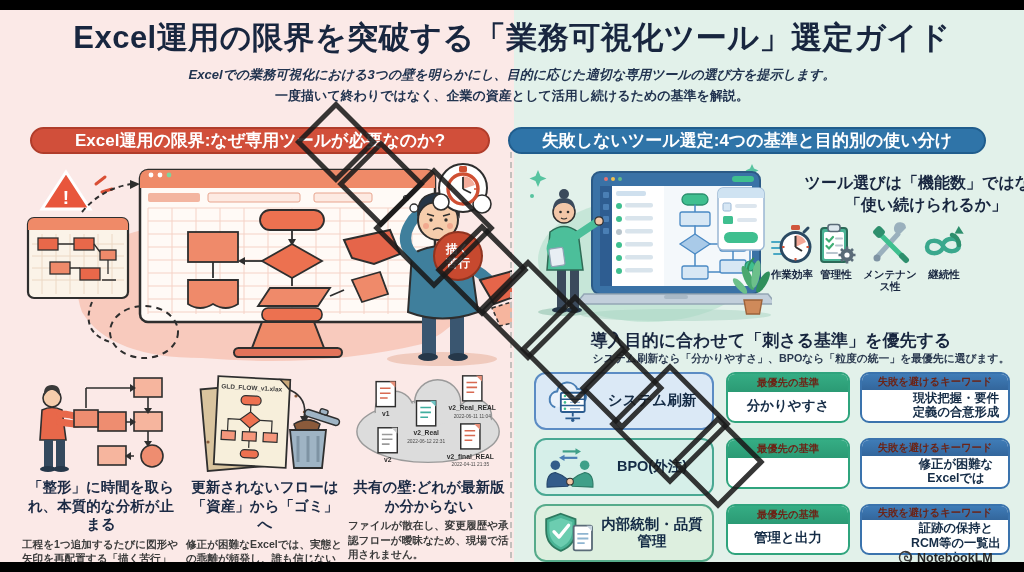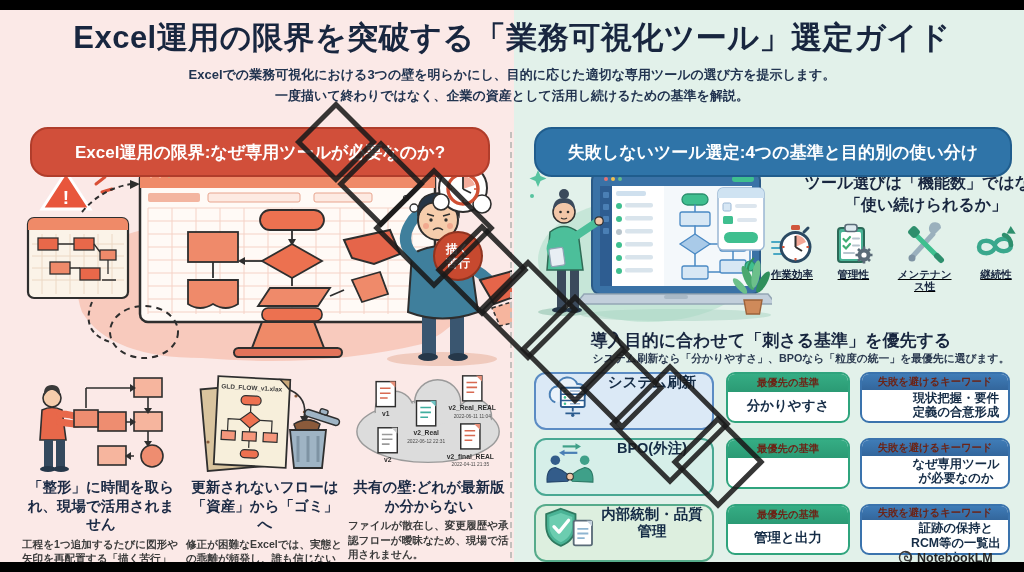--- a/index.html
+++ b/index.html
@@ -7,52 +7,52 @@
   body { font-family:"Liberation Sans","DejaVu Sans",sans-serif; }
   .stage{ position:relative; width:1024px; height:572px; overflow:hidden;
     background:linear-gradient(90deg,#fbe9e7 0,#fbe9e7 514px,#e2f1ea 514px,#e2f1ea 100%);}
   .bar{ position:absolute; left:0; width:1024px; background:#000; z-index:60;}
   .bar.top{ top:0; height:10px;} .bar.bottom{ top:562px; height:10px;}
 
   .title{ position:absolute; top:17px; left:0; width:1024px; text-align:center;
     font-size:31px; font-weight:bold; color:#18263f; letter-spacing:.5px; }
   .sub{ position:absolute; left:0; width:1024px; text-align:center; font-weight:bold;
     color:#223450; font-size:13px; }
-  .sub1{ top:66px; } .sub2{ top:87px; }
-
-  .pill{ position:absolute; top:127px; height:50px; border-radius:18px; display:flex;
+  .sub1{ top:66px;font-style:italic; } .sub2{ top:87px; }
+
+  .pill{ position:absolute; top:127px; height:27px; border-radius:18px; display:flex;
     align-items:center; justify-content:center; color:#fff; font-weight:bold; font-size:17px; z-index:6;}
   .pill.left{ left:30px; width:460px; background:#d14f3a; border:2px solid #b03d2b;}
-  .pill.right{ left:534px; width:478px; background:#2f74a8; border:2px solid #205d8d;}
+  .pill.right{ left:508px; width:478px; background:#2f74a8; border:2px solid #205d8d;}
 
   .illo{ position:absolute; }
   .illo-left-main{ left:22px; top:162px; width:490px; height:206px; }
   .illo-right-main{ left:526px; top:162px; width:246px; height:168px; }
 
   .col{ position:absolute; top:372px; }
   .col1{ left:22px; width:158px; } .col2{ left:186px; width:158px;} .col3{ left:348px; width:162px;}
   .col .ill{ width:100%; height:100px; }
   .col h3{ margin-top:2px; font-size:14.5px; line-height:1.28; text-align:center; color:#1b2a44; }
   .col p{ margin-top:3px; font-size:10.6px; font-weight:bold; line-height:1.36; color:#3c3c3c; }
 
   .principle{ position:absolute; left:802px; top:172px; width:248px; text-align:center;
     font-size:16px; font-weight:bold; color:#18263f; line-height:1.35;}
   .criteria{ position:absolute; left:770px; top:222px; width:248px; display:flex;
-    justify-content:space-between;text-decoration:underline; }
+    justify-content:flex-start; }
   .crit{ display:flex; flex-direction:column; align-items:center; }
   .crit .cicon{ width:44px; height:44px; }
   .crit .clabel{ margin-top:2px; font-size:10.5px; font-weight:bold; color:#18263f;
     text-align:center; line-height:1.15; max-width:64px;}
 
   .purpose-h{ position:absolute; left:524px; top:329px; width:494px; text-align:center;
     font-size:17px; font-weight:bold; color:#18263f;}
   .purpose-s{ position:absolute; left:554px; top:352px; width:494px; text-align:center;
     font-size:10.8px; font-weight:bold; color:#2b3a50;}
   .purpose-box{ position:absolute; left:534px; width:180px; height:58px; border-radius:12px;
-    display:flex; align-items:flex-start; padding:0 6px; }
+    display:flex; align-items:center; padding:0 6px; }
   .purpose-box .picon{ width:56px; height:44px; flex:0 0 56px;}
   .purpose-box .plabel{ flex:1; text-align:center; font-size:14.5px; font-weight:bold;
     color:#152c46; line-height:1.2;}
   .pb1{ background:#dbe9f6; border:2px solid #5b8cc4;}
   .pb2{ background:#d6efe9; border:2px solid #49a893;}
   .pb3{ background:#ddefdf; border:2px solid #56ab8b;}
   .cell{ position:absolute; height:51px; border-radius:9px; background:#fff; overflow:hidden;
     display:flex; flex-direction:column;}
   .cell .chead{ height:18px; display:flex; align-items:center; justify-content:center;
     font-size:10.3px; font-weight:bold; color:#6b2417;}
@@ -205,21 +205,21 @@
       <circle cx="30" cy="26" r="9" fill="#f6cdac" stroke="#2e2e2e" stroke-width="1.6"></circle>
       <path d="M22 24 Q21 13 30 13 Q39 13 38 24 Q33 17 30 18 Q26 17 22 24 Z" fill="#3a3a3a"></path>
       <path d="M20 38 Q30 33 40 38 L44 68 H18 Z" fill="#e8684a" stroke="#2e2e2e" stroke-width="1.6"></path>
       <path d="M38 42 Q50 42 56 46 M38 50 Q50 52 56 52" stroke="#e8684a" stroke-width="7" stroke-linecap="round"></path>
       <rect x="52" y="38" width="24" height="17" fill="#ee8d70" stroke="#2e2e2e" stroke-width="1.6"></rect>
       <rect x="22" y="68" width="9" height="28" fill="#34495e"></rect>
         <rect x="34" y="68" width="9" height="28" fill="#34495e"></rect>
       <ellipse cx="26" cy="97" rx="8" ry="3" fill="#26384a"></ellipse>
         <ellipse cx="39" cy="97" rx="8" ry="3" fill="#26384a"></ellipse>
     </svg>
-    <h3>「整形」に時間を取られ、現場で活用されません</h3>
+    <h3>「整形」に時間を取られ、本質的な分析が止まる</h3>
     <p>工程を1つ追加するたびに図形や矢印を再配置する「描く苦行」が停滞を招きます。</p>
   </div>
 
   <div class="col col2">
     <svg class="ill" viewBox="0 0 158 100">
       <g transform="rotate(-5 55 55)">
           <rect x="18" y="14" width="70" height="82" fill="#d9c49e" stroke="#2e2e2e" stroke-width="1.8"></rect>
         </g>
       <g transform="rotate(3 66 50)">
         <rect x="30" y="6" width="72" height="88" fill="#f7efdb" stroke="#2e2e2e" stroke-width="1.8"></rect>
@@ -490,21 +490,21 @@
       <path d="M55 46 Q56 31 46 30 L39 33 L29 40 L32.5 45 Z" fill="#3fa089" stroke="#2c7a66" stroke-width="1.2"></path>
       <circle cx="30" cy="40" r="3.6" fill="#f2c7a8" stroke="#2e2e2e" stroke-width="1.1"></circle>
     </svg>
     <div class="plabel">BPO(外注)</div>
   </div>
   <div class="cell priority rowy2">
     <div class="chead">最優先の基準</div>
   </div>
   <div class="cell keyword rowy2">
     <div class="chead">失敗を避けるキーワード</div>
-    <div class="cbody">なぜ専用ツールが必要なのか</div>
+    <div class="cbody">修正が困難なExcelでは</div>
   </div>
 
   <div class="purpose-box pb3 rowy3">
     <svg class="picon" viewBox="0 0 60 48">
       <path d="M20 3 L36 9 V21 C36 33 29 40 20 43.5 C11 40 4 33 4 21 V9 Z" fill="#4ab395" stroke="#2e7a60" stroke-width="2"></path>
       <path d="M20 7.5 L32.5 12 V21 C32.5 30.5 27 36.5 20 39.5 C13 36.5 7.5 30.5 7.5 21 V12 Z" fill="#6ccdb0"></path>
       <path d="M12.5 22.5 L18 28.5 L28.5 15.5" fill="none" stroke="#fff" stroke-width="3.6" stroke-linecap="round" stroke-linejoin="round"></path>
       <rect x="34" y="16" width="20" height="27" rx="2" fill="#fff" stroke="#5a6b78" stroke-width="2"></rect>
       <path d="M54 16 L48 16 L54 22 Z" fill="#c7d4de"></path>
       <path d="M38 25 h12 M38 30 h12 M38 35 h8" stroke="#8fb5d1" stroke-width="2"></path>

